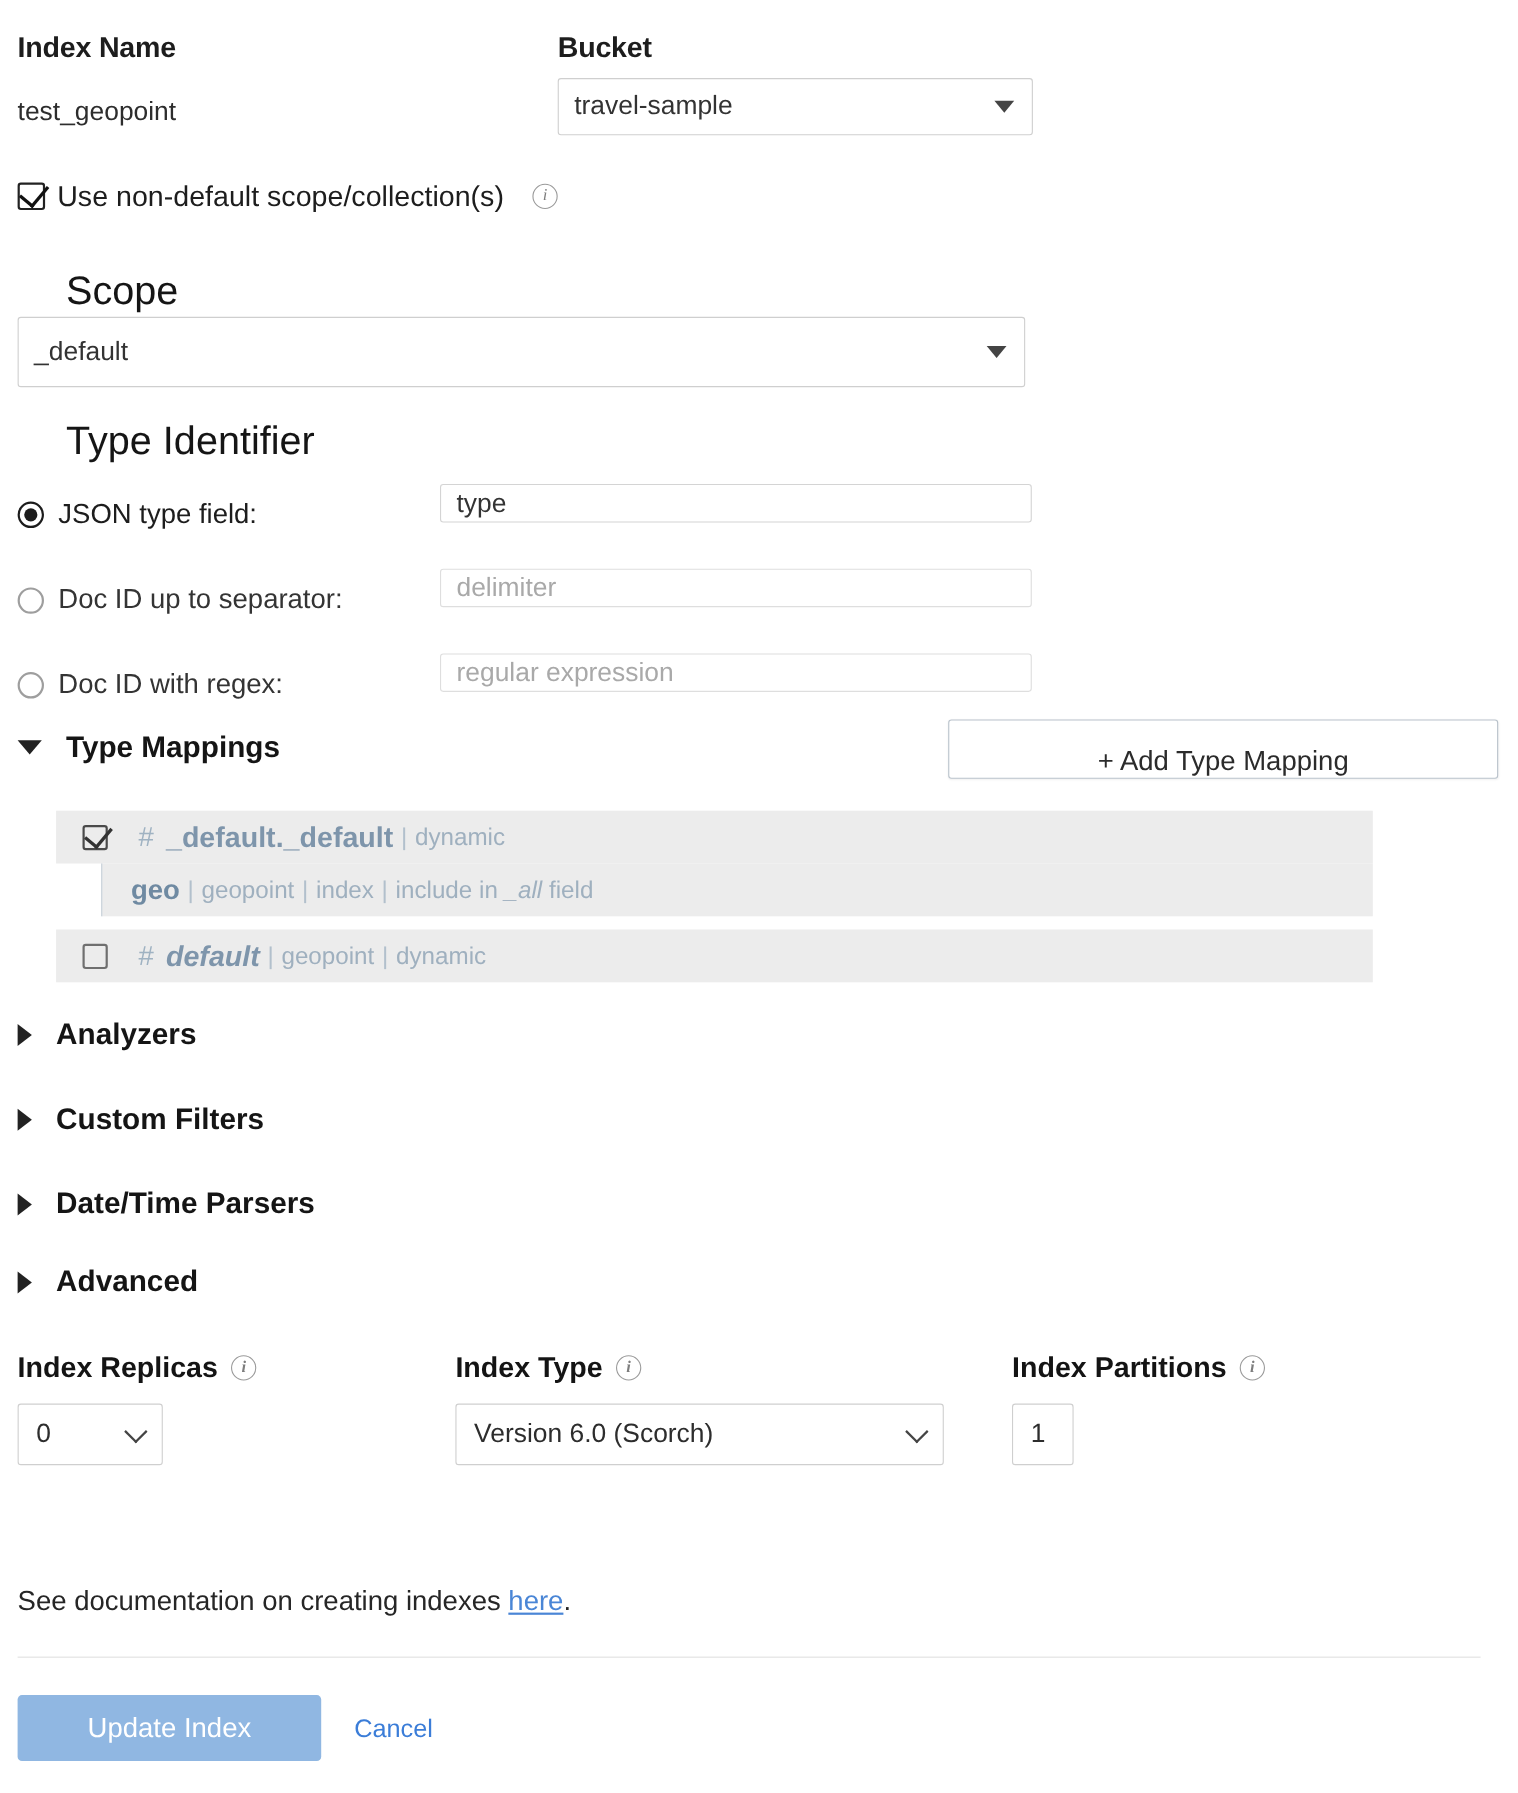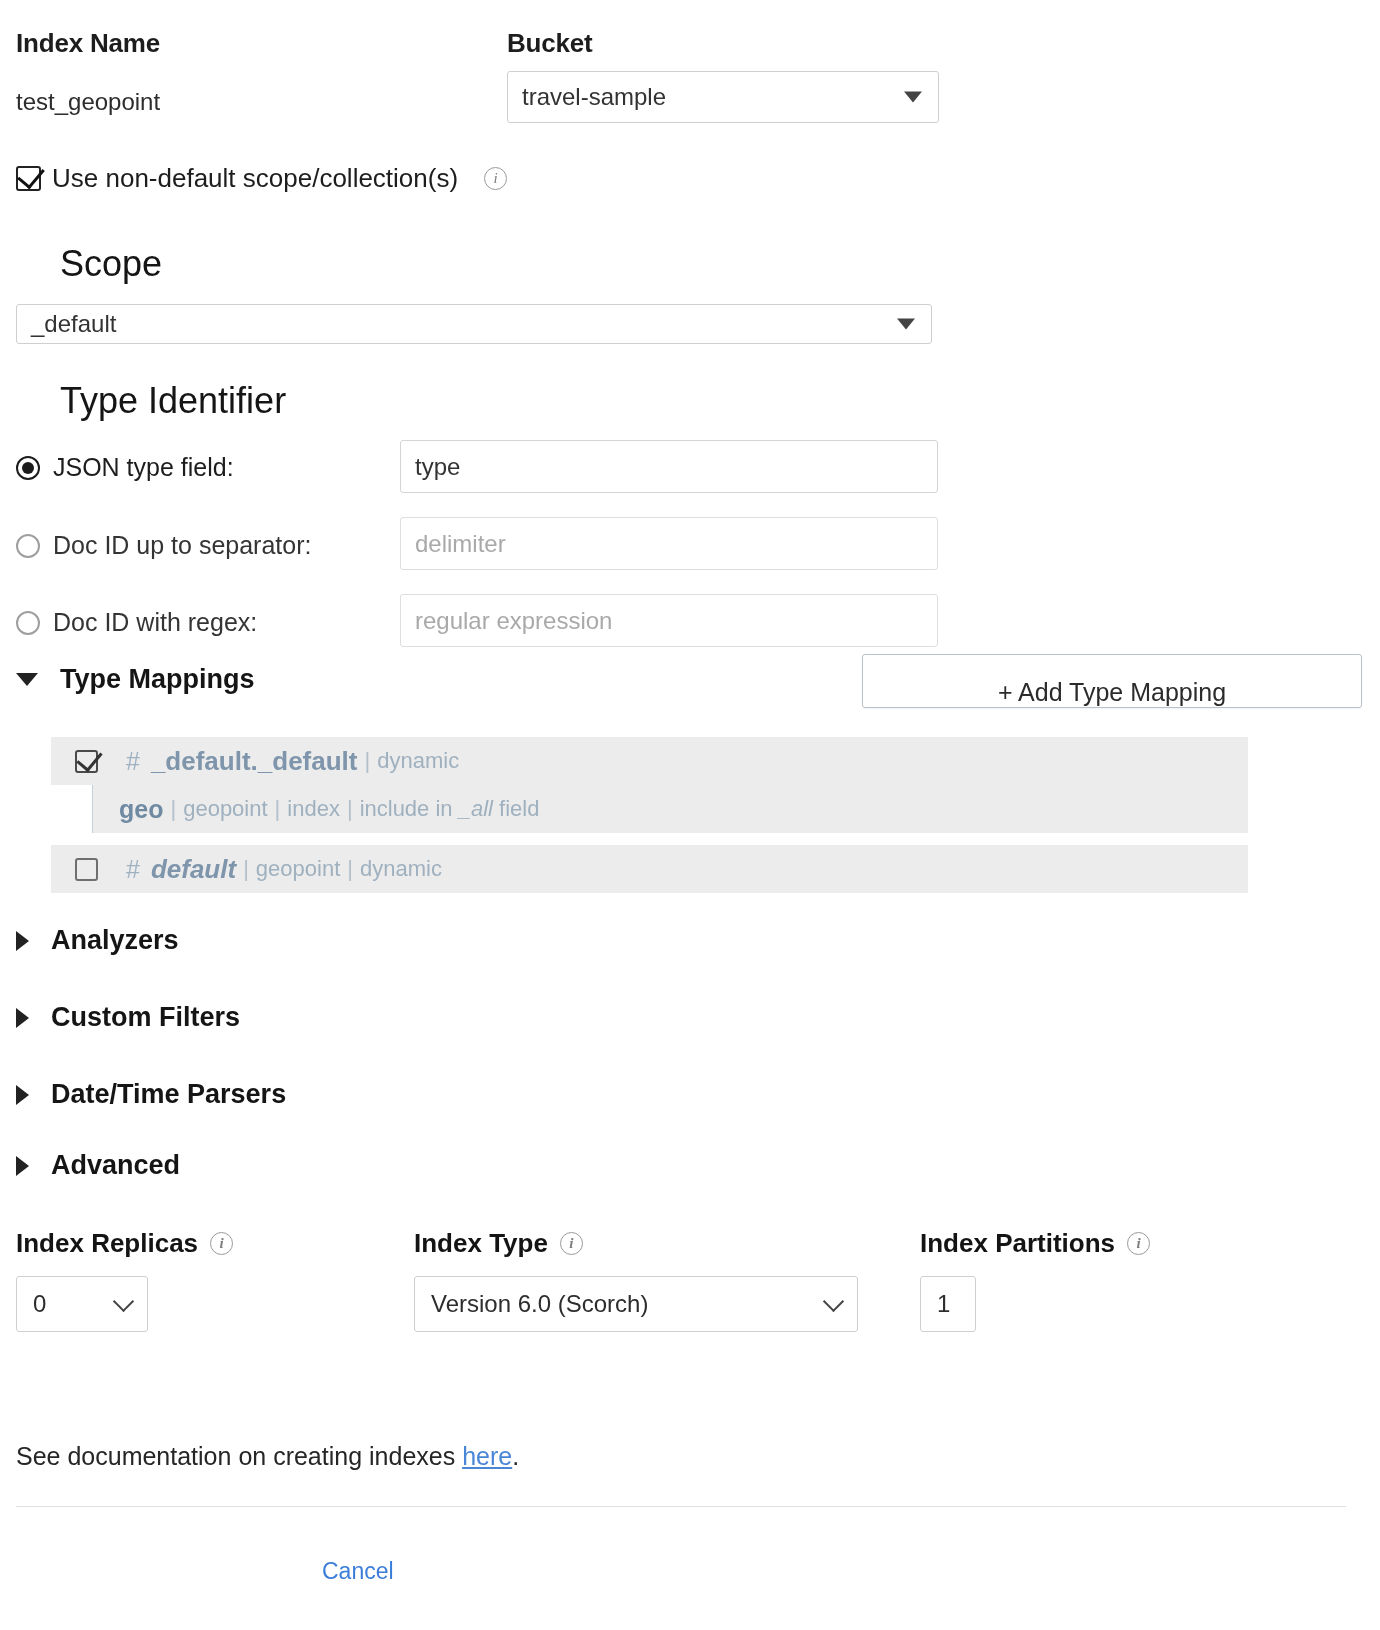--- a/index.html
+++ b/index.html
@@ -116,21 +116,21 @@
   }
   .radio.off { border-color: #9e9e9e; }
   .radio-label { font-size: 25px; color: #1d1d1d; }
   .radio-label.dim { color: #343434; }
 
   .text-input {
     position: absolute;
     border: 1px solid #d4d4d4;
     border-radius: 3px;
     background: #fff;
-    height: 53px;
+    height: 35px;
     display: flex; align-items: center;
     padding: 12px 14px;
     font-size: 24px;
     color: #333;
   }
   .text-input.ph { color: #a9a9a9; border-color: #dedede; }
 
   
   .tm-header { position: absolute; left: 16px; top: 664px; display: flex; align-items: center; }
   .tri-down {
@@ -251,21 +251,21 @@
     </div>
   </div>
 
   <div class="checkline">
     <span class="cb-glyph checked"></span>
     <span class="lbl">Use non-default scope/collection(s)</span>
     <span class="info-i">i</span>
   </div>
 
   <div class="sec-title" style="top:243px">Scope</div>
-  <div class="select-box wide" style="position:absolute;left:16px;top:288px;margin-top:16px;height:40px">
+  <div class="select-box wide" style="position:absolute;left:16px;top:288px;margin-top:0;height:64px">
     <span>_default</span>
     <span class="caret-fill"></span>
   </div>
 
   <div class="sec-title" style="top:380px">Type Identifier</div>
 
   <div class="radio-row" style="top:453px">
     <span class="radio sel"></span>
     <span class="radio-label">JSON type field:</span>
   </div>
@@ -368,17 +368,20 @@
       <span>1</span>
     </div>
   </div>
 
   <div class="doc-line">
     <span>See documentation on creating indexes </span><a class="link" href="#">here</a><span>.</span>
   </div>
 
   <div class="divider"></div>
 
+  <div class="btn-primary">
+    <span>Update Index</span>
+  </div>
   <div class="btn-cancel">
     <span>Cancel</span>
   </div>
 
 </div>
 
 </body></html>

